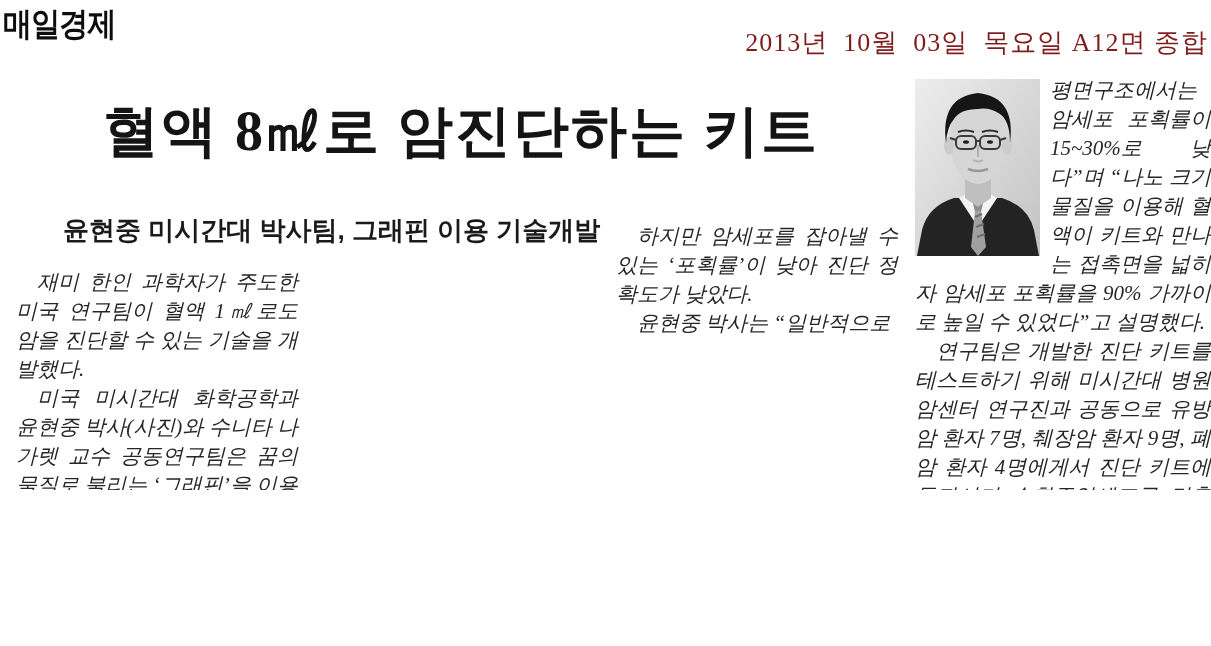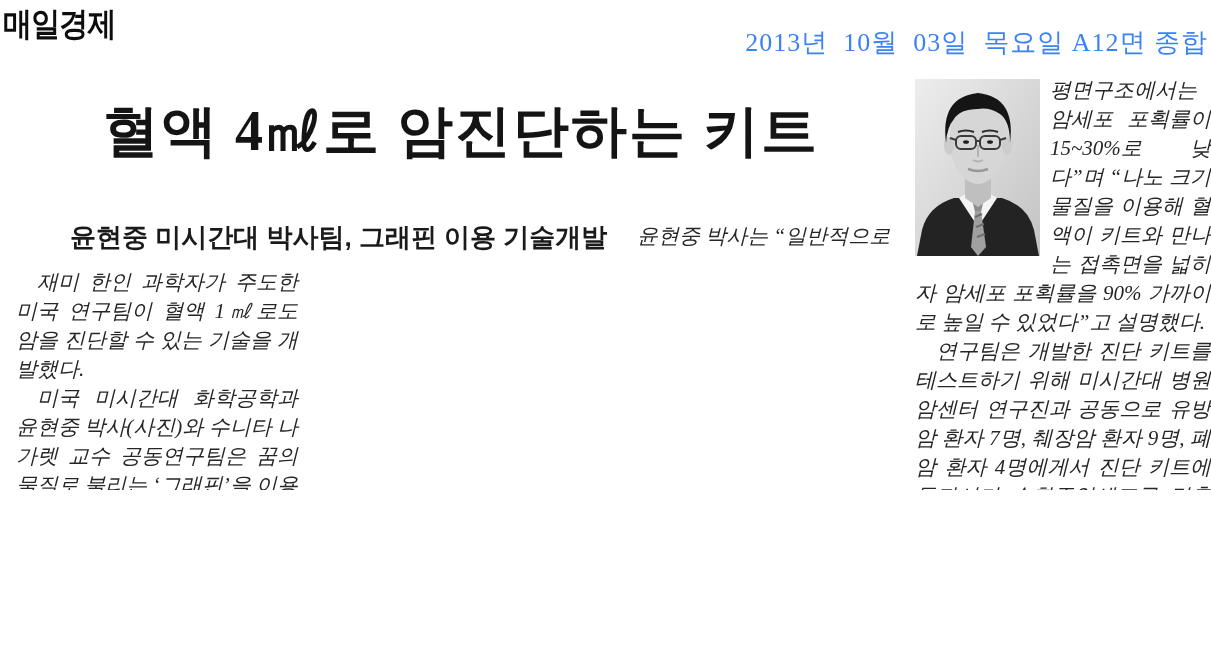--- a/index.html
+++ b/index.html
@@ -21,39 +21,39 @@
     letter-spacing: -1px;
     color: #0d0d0d;
     transform: scale(0.88, 1.0);
     transform-origin: left top;
     white-space: nowrap;
   }
   .dateline {
     position: absolute;
     top: 25px; right: 3px;
     font-size: 26px;
-    color: #3b82f6;
+    color: #7f1d1d;
     white-space: pre;
     letter-spacing: 1px;
   }
   .headline {
     position: absolute;
     left: 103px; top: 94px;
     margin: 0;
     font-size: 56px;
     font-weight: 600;
     letter-spacing: 2px;
     color: #141414;
     white-space: nowrap;
     font-family: "Liberation Serif", "DejaVu Serif", serif;
   }
   .subheadline {
     position: absolute;
     left: 62px; top: 212px;
-    margin: 8px;
+    margin: 1px;
     font-family: "Liberation Sans", "DejaVu Sans", sans-serif;
     font-size: 26px;
     font-weight: 700;
     color: #1a1a1a;
     white-space: nowrap;
   }
   .col {
     position: absolute;
     font-size: 21px;
     line-height: 29px;
@@ -85,31 +85,32 @@
 </style>
 </head>
 <body>
 
 <div class="page">
 
   <div class="logo">매일경제</div>
 
   <div class="dateline">2013년  10월  03일  목요일 A12면 종합</div>
 
-  <h1 class="headline">혈액 4㎖로 암진단하는 키트</h1>
+  <h1 class="headline">혈액 8㎖로 암진단하는 키트</h1>
 
   <h2 class="subheadline">윤현중 미시간대 박사팀, 그래핀 이용 기술개발</h2>
 
   <div class="col col1">
     <p class="indent">재미 한인 과학자가 주도한 미국 연구팀이 혈액 1㎖로도 암을 진단할 수 있는 기술을 개발했다.</p>
     <p class="indent">미국 미시간대 화학공학과 윤현중 박사(사진)와 수니타 나가렛 교수 공동연구팀은 꿈의 물질로 불리는 ‘그래핀’을 이용해 미량 혈액에서 ‘순환종양세포’를 찾아낼 수 있는 기술을 개발했다고 2일 밝혔다. 연구 결과는 나노기술 분야 권위지로 꼽히</p>
   </div>
 
 
   <div class="col col3">
+    <p class="indent">하지만 암세포를 잡아낼 수 있는 ‘포획률’이 낮아 진단 정확도가 낮았다.</p>
     <p class="indent">윤현중 박사는 “일반적으로</p>
   </div>
 
   <div class="col col4">
     <div class="photo">
       <svg width="125" height="177" viewBox="0 0 125 177" xmlns="http://www.w3.org/2000/svg">
         <defs>
           <linearGradient id="pbg" x1="0" y1="0" x2="1" y2="1">
             <stop offset="0" stop-color="#ededed"></stop>
             <stop offset="1" stop-color="#c3c3c3"></stop>

